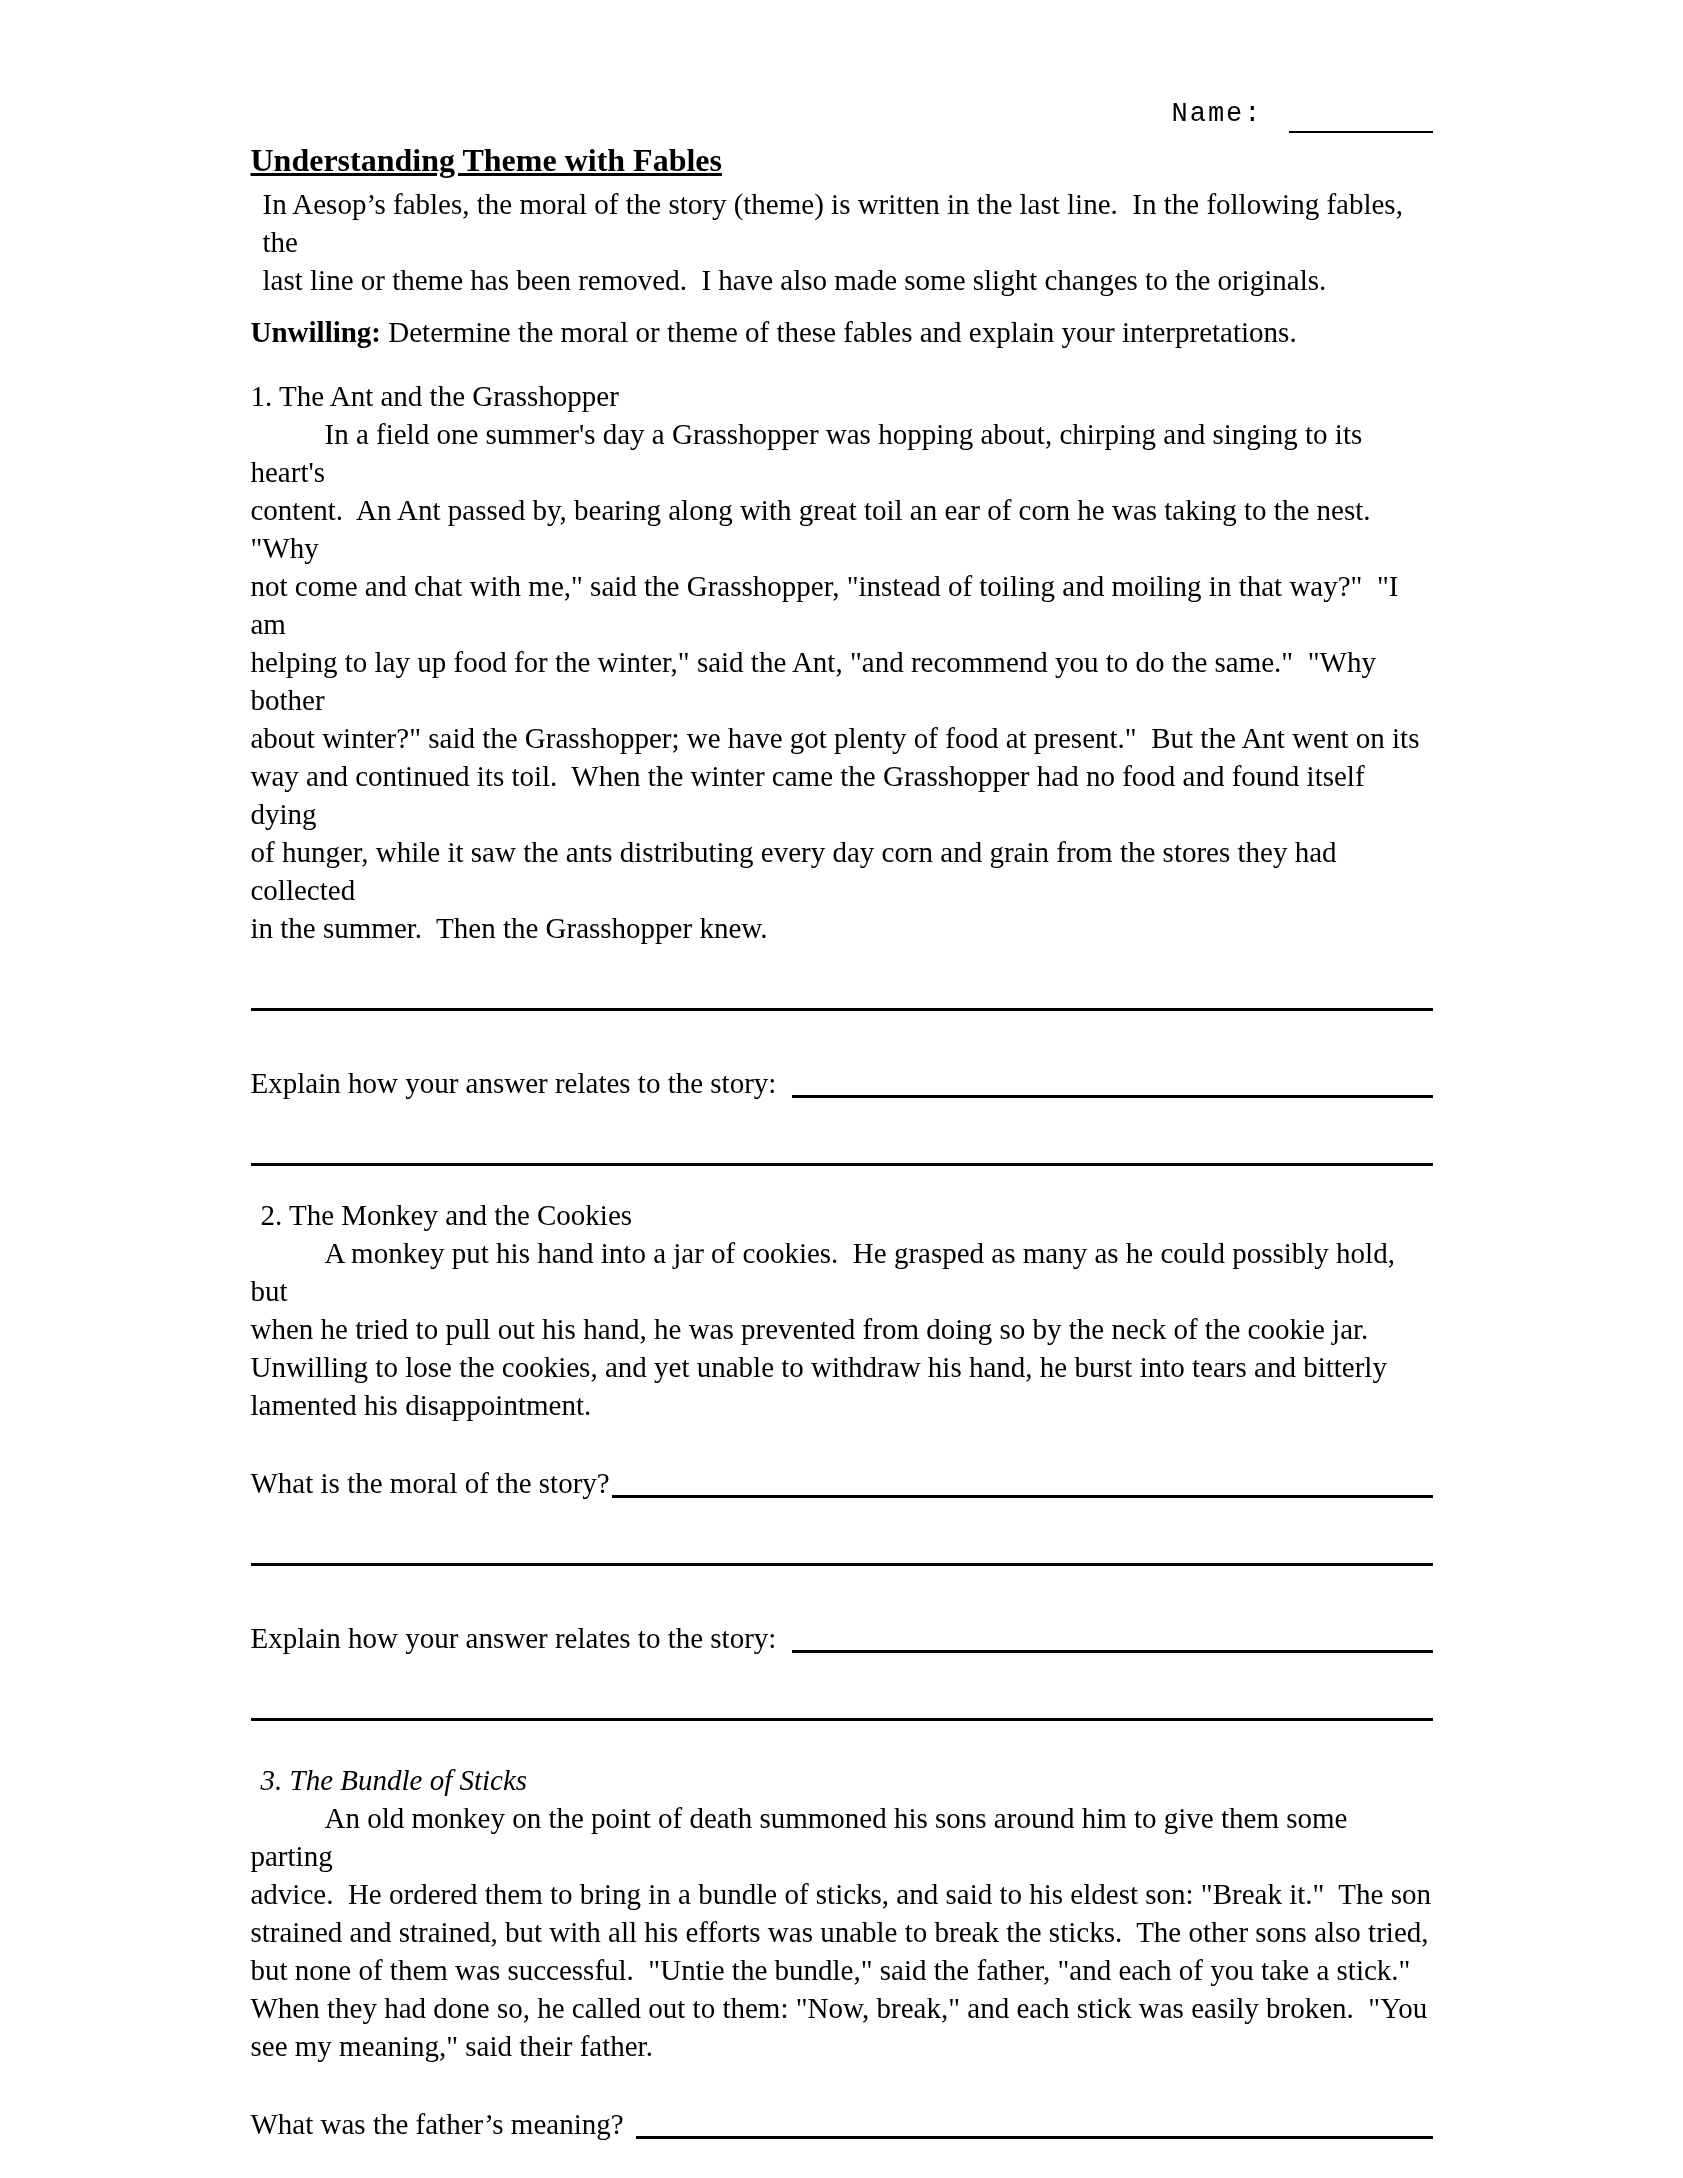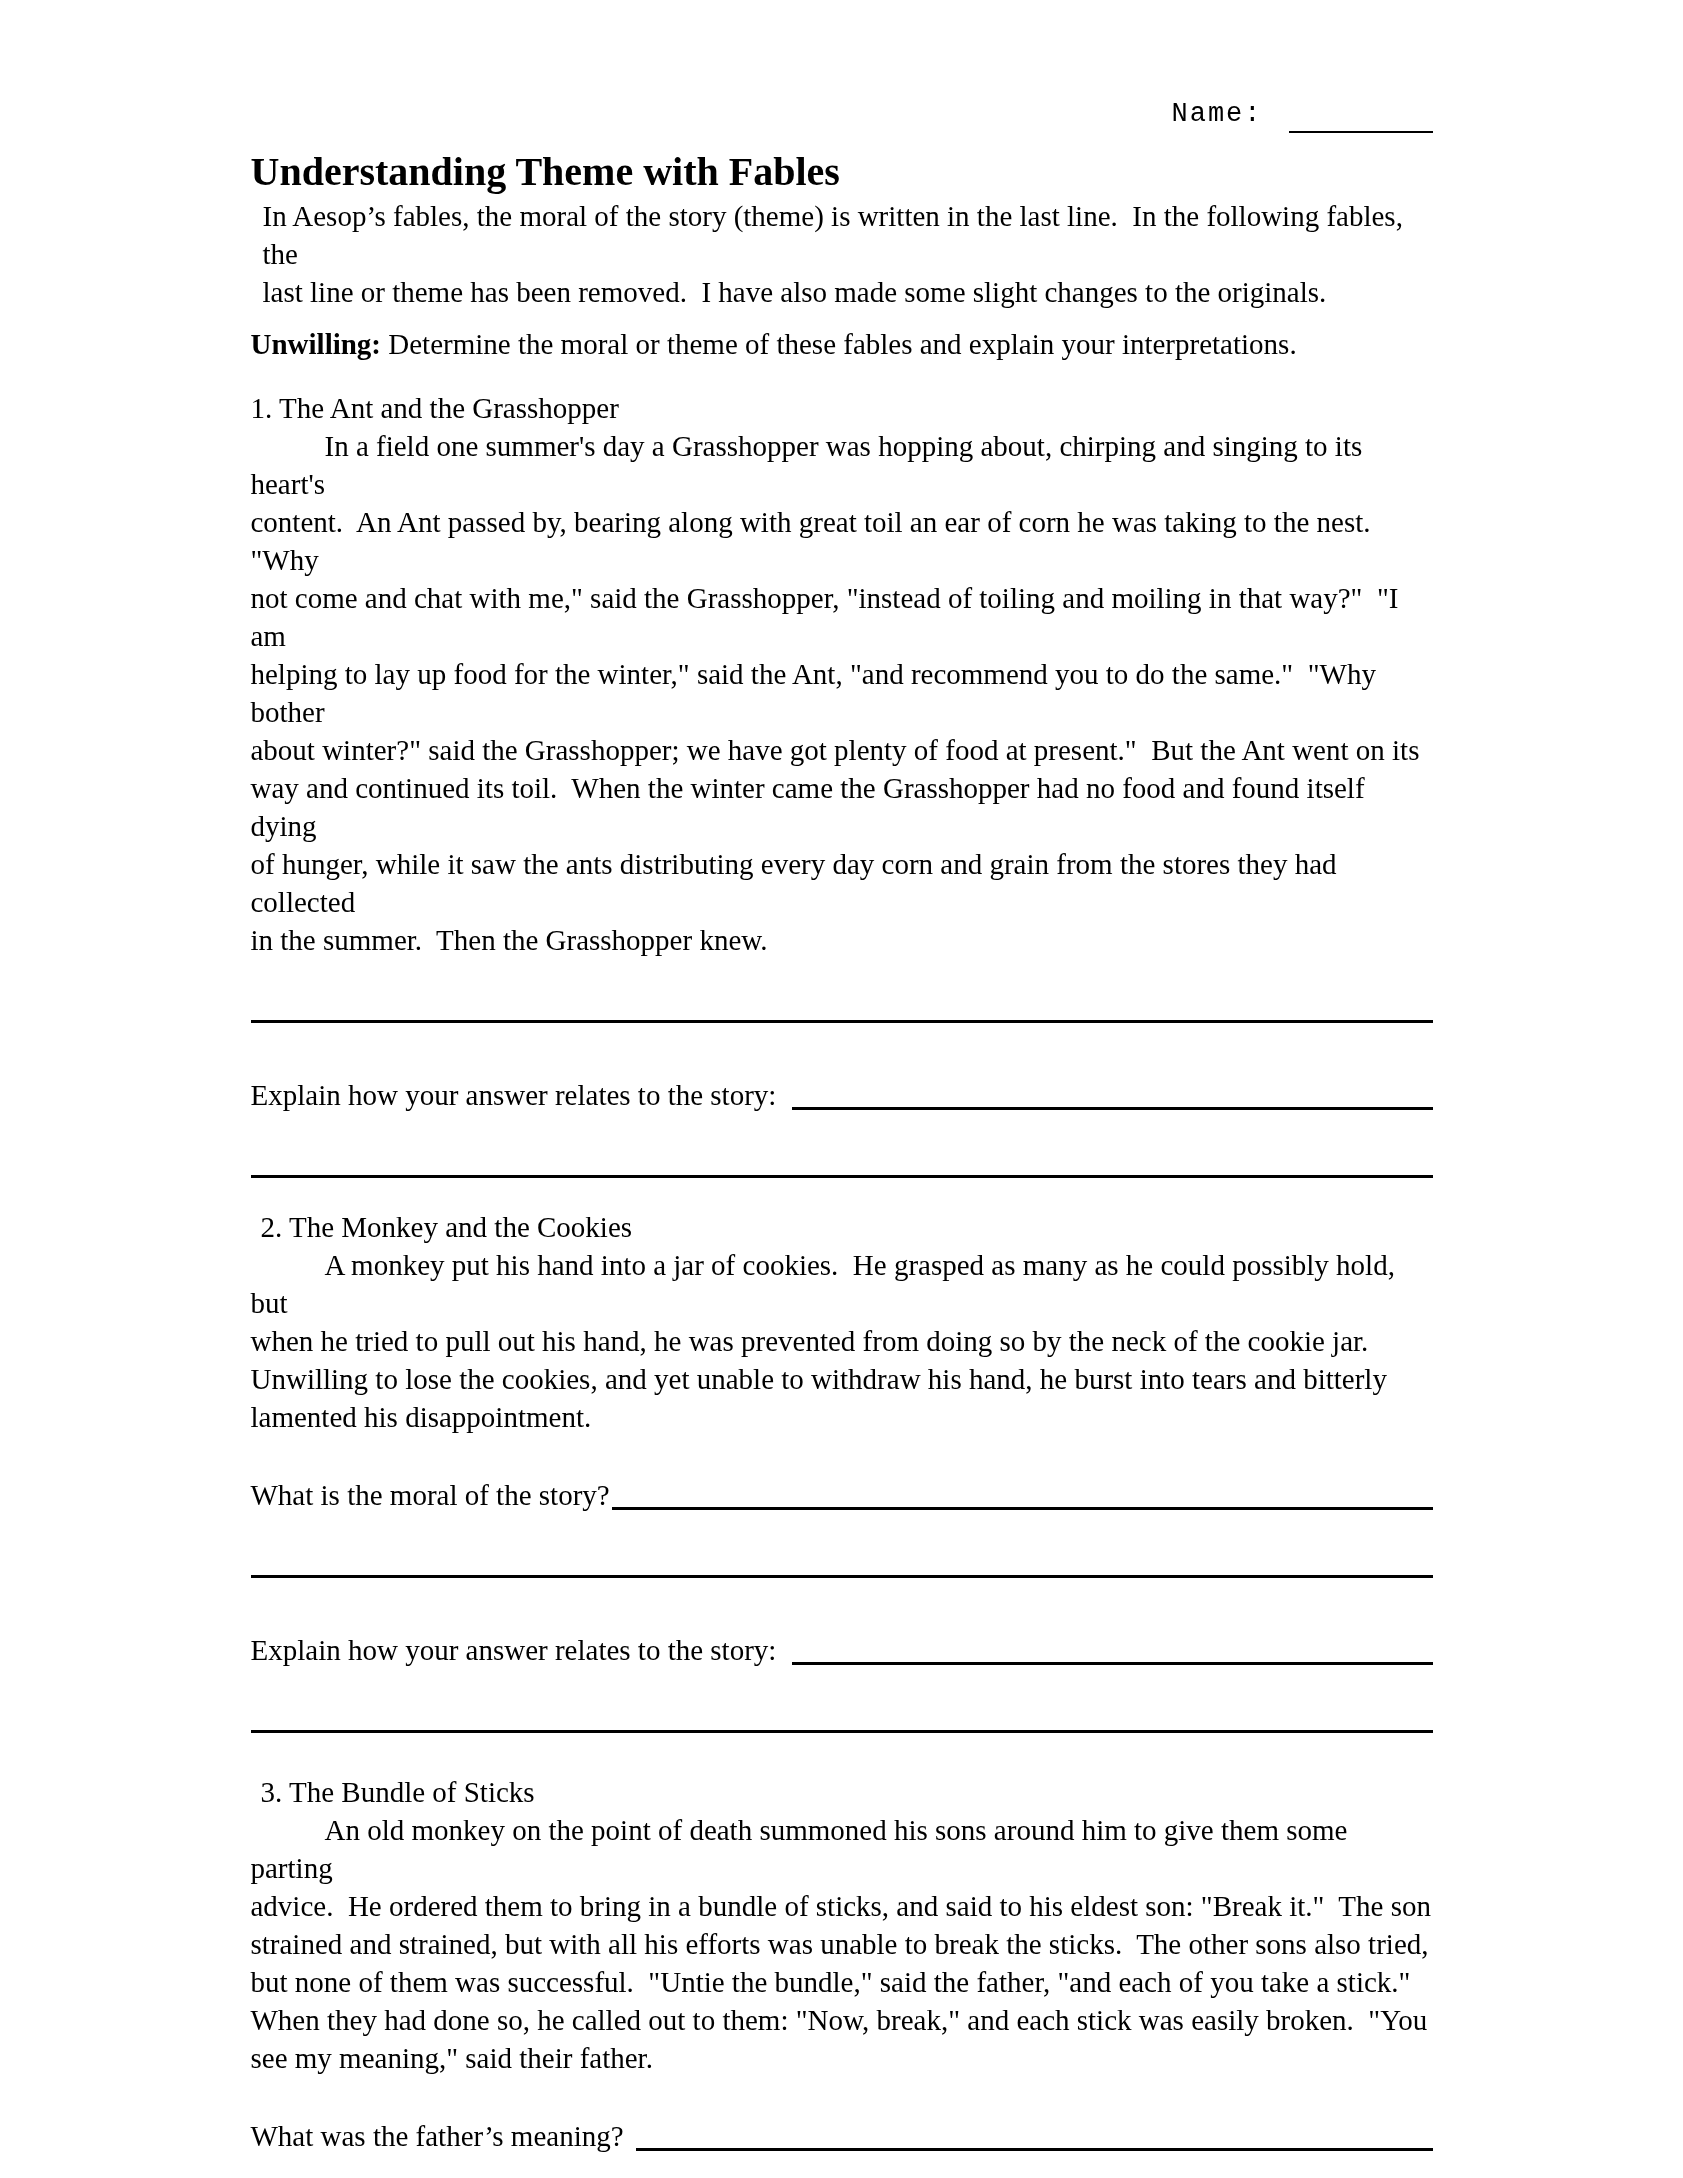--- a/index.html
+++ b/index.html
@@ -32,34 +32,35 @@
     letter-spacing: 2px;
   }
   .name-line {
     width: 342px;
     border-bottom: 2px solid #000;
     margin-left: 26px;
     height: 30px;
   }
 
   h1.title {
-    font-size: 40px;
+    font-size: 32px;
     line-height: 46px;
     font-weight: bold;
-    margin-top: 16px;
+    margin-top: 4px;
+    text-decoration: underline;
   }
 
   .body-text { white-space: pre-wrap; }
   .intro { margin-top: 2px; margin-left: 12px; }
   .directions { margin-top: 14px; }
   .directions .dir-label { font-weight: bold; }
 
   .section .heading { margin-top: 26px; white-space: pre-wrap; }
   .section.s2 .heading { margin-top: 30px; padding-left: 10px; }
-  .section.s3 .heading { margin-top: 40px; padding-left: 10px; }
+  .section.s3 .heading { margin-top: 40px; padding-left: 10px; font-style: italic; }
   .story { text-indent: 74px; }
 
   .q-row {
     display: flex;
     align-items: flex-end;
     margin-top: 40px;
     height: 38px;
   }
   .q-row.explain-row { margin-top: 53px; }
   .q-text { white-space: pre; }

